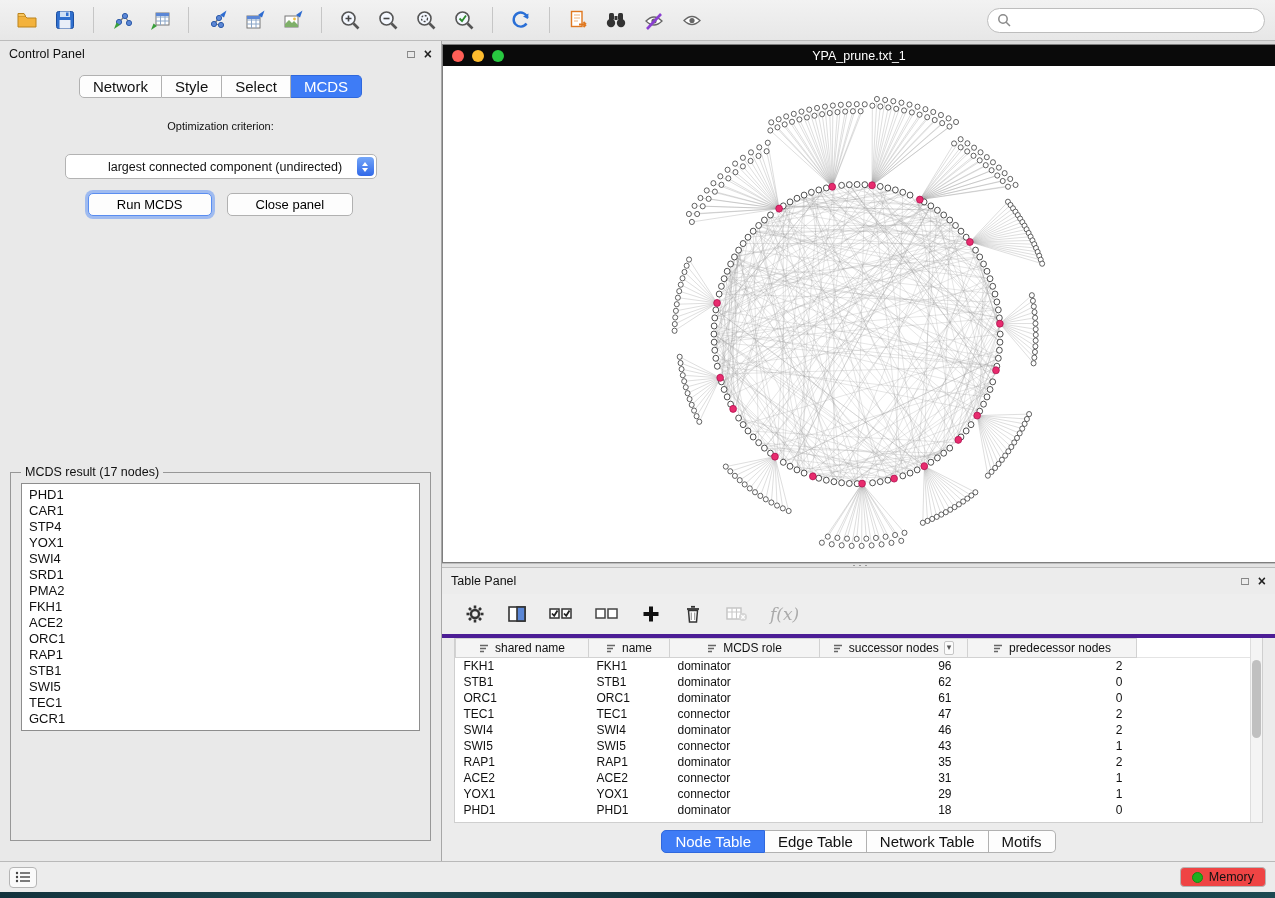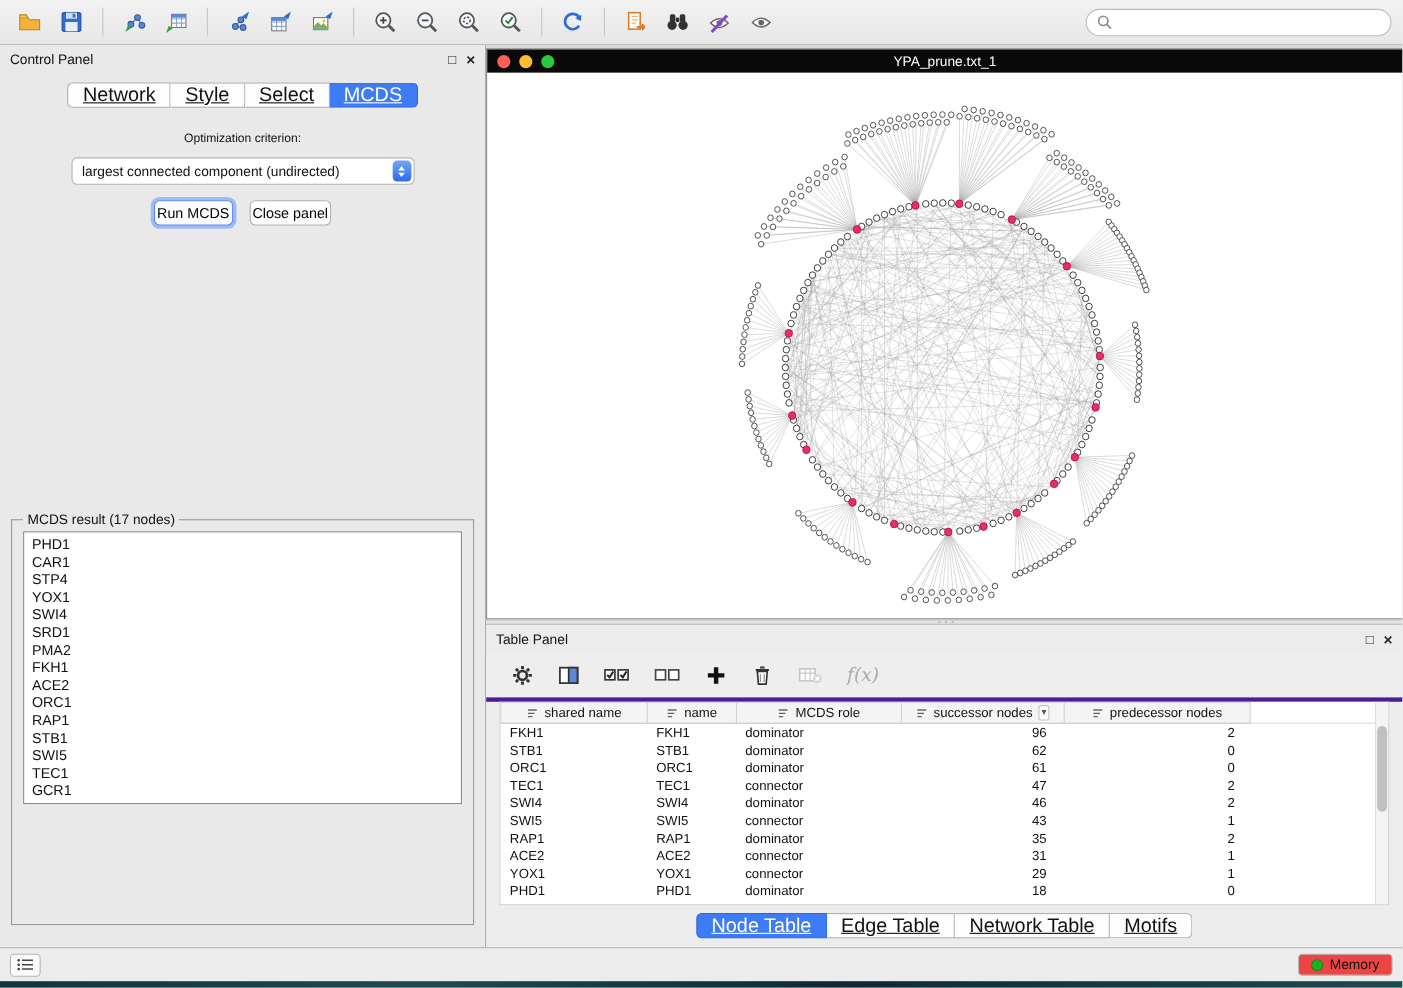--- a/index.html
+++ b/index.html
@@ -22,37 +22,37 @@
   
   .control-panel { width:442px; flex:none; background:#e9e9e9; border-right:1px solid #a7a7a7;
     display:flex; flex-direction:column; }
   .panel-header { height:26px; flex:none; display:flex; align-items:center; padding:0 9px; font-size:12.5px; }
   .ph-btns { margin-left:auto; display:flex; gap:9px; align-items:center; }
   .ph-btn { font-size:12px; color:#222; line-height:12px; cursor:default; }
   .ph-btn.close { font-weight:bold; font-size:14px; }
 
   .seg { display:flex; justify-content:center; }
   .seg .tab { background:#fdfdfd; border:1px solid #b1b1b1; border-left:none; padding:3px 13px;
-    font-size:18px; line-height:15px; color:#111;text-decoration:underline; }
+    font-size:15px; line-height:15px; color:#111; }
   .seg .tab:first-child { border-left:1px solid #b1b1b1; border-radius:5px 0 0 5px; }
   .seg .tab:last-child { border-radius:0 5px 5px 0; }
   .seg .tab.sel { background:#3e7cf6; border-color:#2f68dd; color:#fff; }
   .cp-tabs { margin:8px 0 2px; }
 
   .opt-label { text-align:center; margin-top:20px; font-size:11px; }
-  .dropdown { width:312px; height:25px; margin:11px auto 0; background:#fff; border:1px solid #b3b3b3;
-    border-radius:5px; display:flex; align-items:center; padding-left:9px; font-size:12.5px; position:relative; }
+  .dropdown { width:312px; height:25px; margin:22px auto 0; background:#fff; border:1px solid #b3b3b3;
+    border-radius:5px; display:flex; align-items:center; padding-left:9px; font-size:12.5px; position:relative;justify-content:center; }
   .dd-stepper { position:absolute; right:2px; top:2px; width:17px; height:19px; border-radius:4px;
     background:linear-gradient(#74a6f8,#3068e8); display:flex; flex-direction:column;
     align-items:center; justify-content:center; gap:2px; }
   .dd-up { width:0; height:0; border:3px solid transparent; border-bottom:4px solid #fff; }
   .dd-down { width:0; height:0; border:3px solid transparent; border-top:4px solid #fff; }
 
   .btn-row { display:flex; justify-content:center; gap:15px; margin-top:14px; }
-  .btn { background:#fdfdfd; border:1px solid #b1b1b1; border-radius:5px; padding:3px 2px; font-size:13px; }
+  .btn { background:#fdfdfd; border:1px solid #b1b1b1; border-radius:5px; padding:3px 28px; font-size:13px; }
   .btn.focused { border-color:#5a8df0; box-shadow:0 0 0 3px rgba(98,150,245,.55); }
 
   .results-fieldset { margin:auto 10px 20px; height:376px; border:1px solid #979797; padding:2px 6px 8px;
     display:flex; flex-direction:column;gap:45px; }
   .results-fieldset legend { font-size:12.5px; padding:0 4px; margin-left:4px; }
   .listbox { flex:1; background:#fff; border:1px solid #8d8d8d; margin:2px 4px 0; overflow:hidden;
     padding:3px 7px; }
   .lb-item { font-size:13px; line-height:16px; }
 
   

